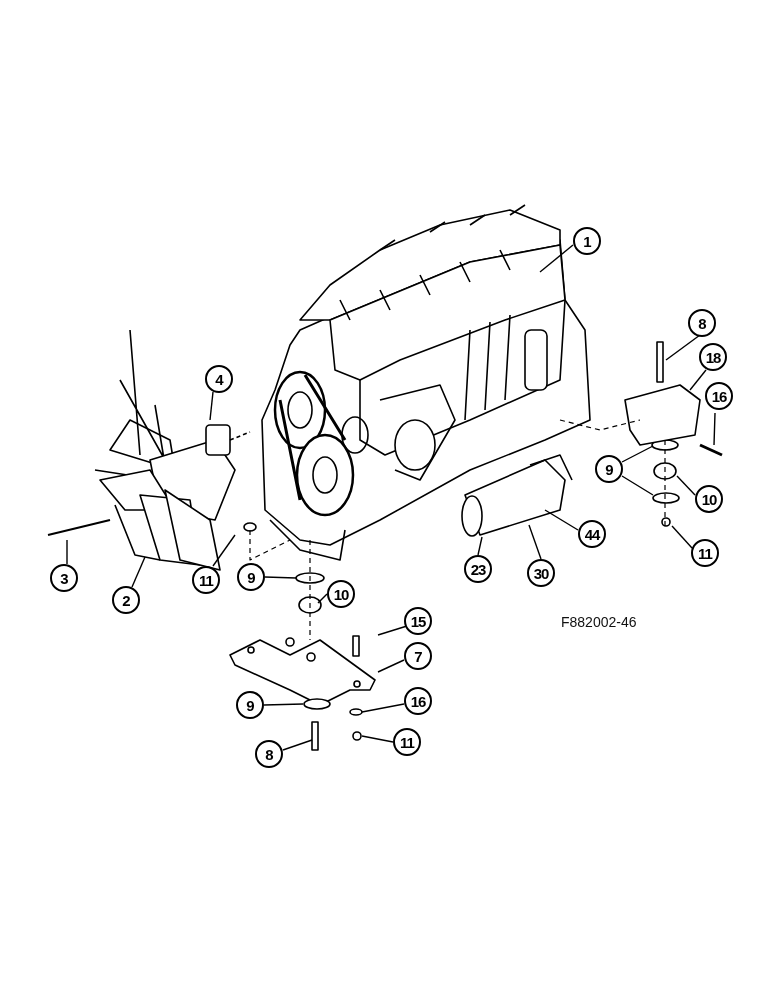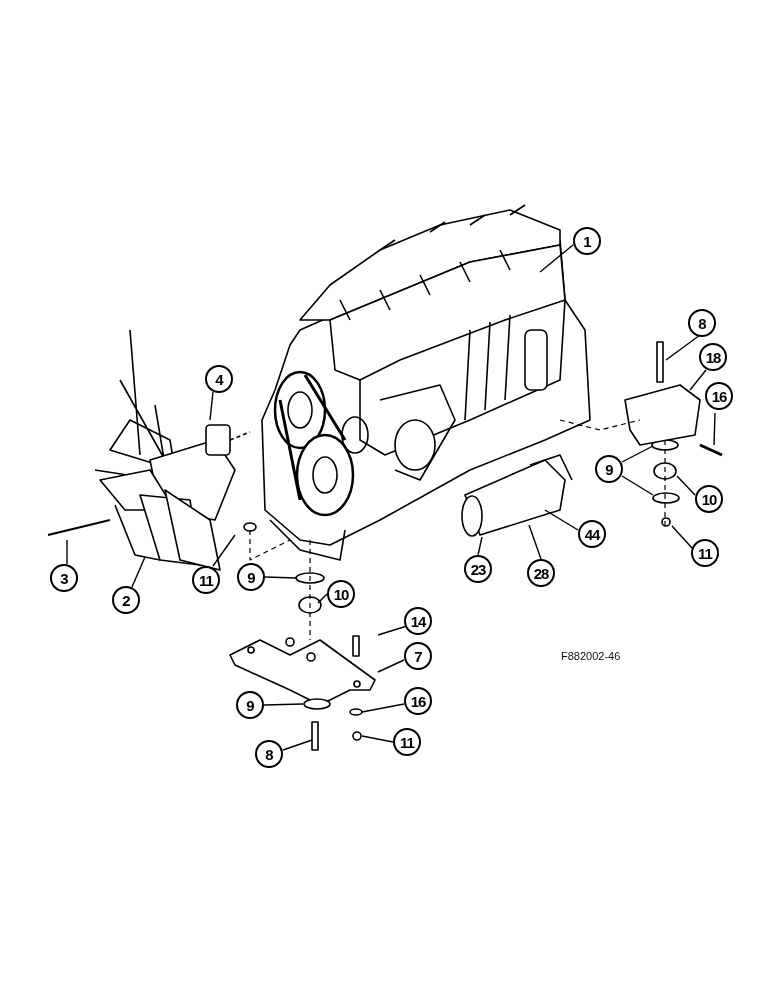--- a/index.html
+++ b/index.html
@@ -1,19 +1,19 @@
 <!DOCTYPE html>
 <html><head>
 <meta charset="utf-8">
 <style>
   html,body{margin:0;padding:0;background:#fff;}
   body{width:772px;height:1000px;position:relative;overflow:hidden;font-family:"Liberation Sans",sans-serif;}
   #diagram{position:absolute;left:0;top:0;width:772px;height:1000px;}
   .callout{position:absolute;width:28px;height:28px;border:2px solid #000;border-radius:50%;background:#fff;display:flex;align-items:center;justify-content:center;font-family:"Liberation Sans",sans-serif;font-weight:bold;font-size:15px;color:#000;box-sizing:border-box;transform:translate(-50%,-50%);letter-spacing:-1px;}
-  .figid{position:absolute;left:561px;top:650px;font-family:"Liberation Sans",sans-serif;font-size:11px;color:#111;}
+  .figid{position:absolute;left:561px;top:614px;font-family:"Liberation Sans",sans-serif;font-size:14px;color:#111;}
 </style>
 </head>
 <body>
 
 <svg id="diagram" viewBox="0 0 772 1000" xmlns="http://www.w3.org/2000/svg" fill="none" stroke="#000" stroke-width="1.6" stroke-linejoin="round">
 
   <g>
     <path d="M300 330 L470 255 L560 240 L565 300 L585 330 L590 420 L545 440 L470 470 L380 520 L330 545 L300 540 L265 510 L262 420 L275 390 L290 345 Z" fill="#fff"></path>
     <path d="M300 320 L330 285 L380 250 L440 225 L510 210 L560 230 L560 245 L470 262 L330 320 Z" fill="#fff"></path>
     <path d="M330 320 L470 262 L560 245 L565 300 L505 320 L400 360 L360 380 L335 370 Z" fill="#fff"></path>
@@ -128,20 +128,20 @@
 <div class="callout" style="left:269px;top:754px">8</div>
 <div class="callout" style="left:251px;top:577px">9</div>
 <div class="callout" style="left:609px;top:469px">9</div>
 <div class="callout" style="left:250px;top:705px">9</div>
 <div class="callout" style="left:341px;top:594px">10</div>
 <div class="callout" style="left:709px;top:499px">10</div>
 <div class="callout" style="left:206px;top:580px">11</div>
 <div class="callout" style="left:705px;top:553px">11</div>
 <div class="callout" style="left:407px;top:742px">11</div>
 <div class="callout" style="left:418px;top:701px">16</div>
-<div class="callout" style="left:418px;top:621px">14</div>
+<div class="callout" style="left:418px;top:621px">15</div>
 <div class="callout" style="left:719px;top:396px">16</div>
 <div class="callout" style="left:713px;top:357px">18</div>
 <div class="callout" style="left:478px;top:569px">23</div>
 <div class="callout" style="left:592px;top:534px">44</div>
-<div class="callout" style="left:541px;top:573px">28</div>
+<div class="callout" style="left:541px;top:573px">30</div>
 
 <div class="figid">F882002-46</div>
 
 </body></html>

